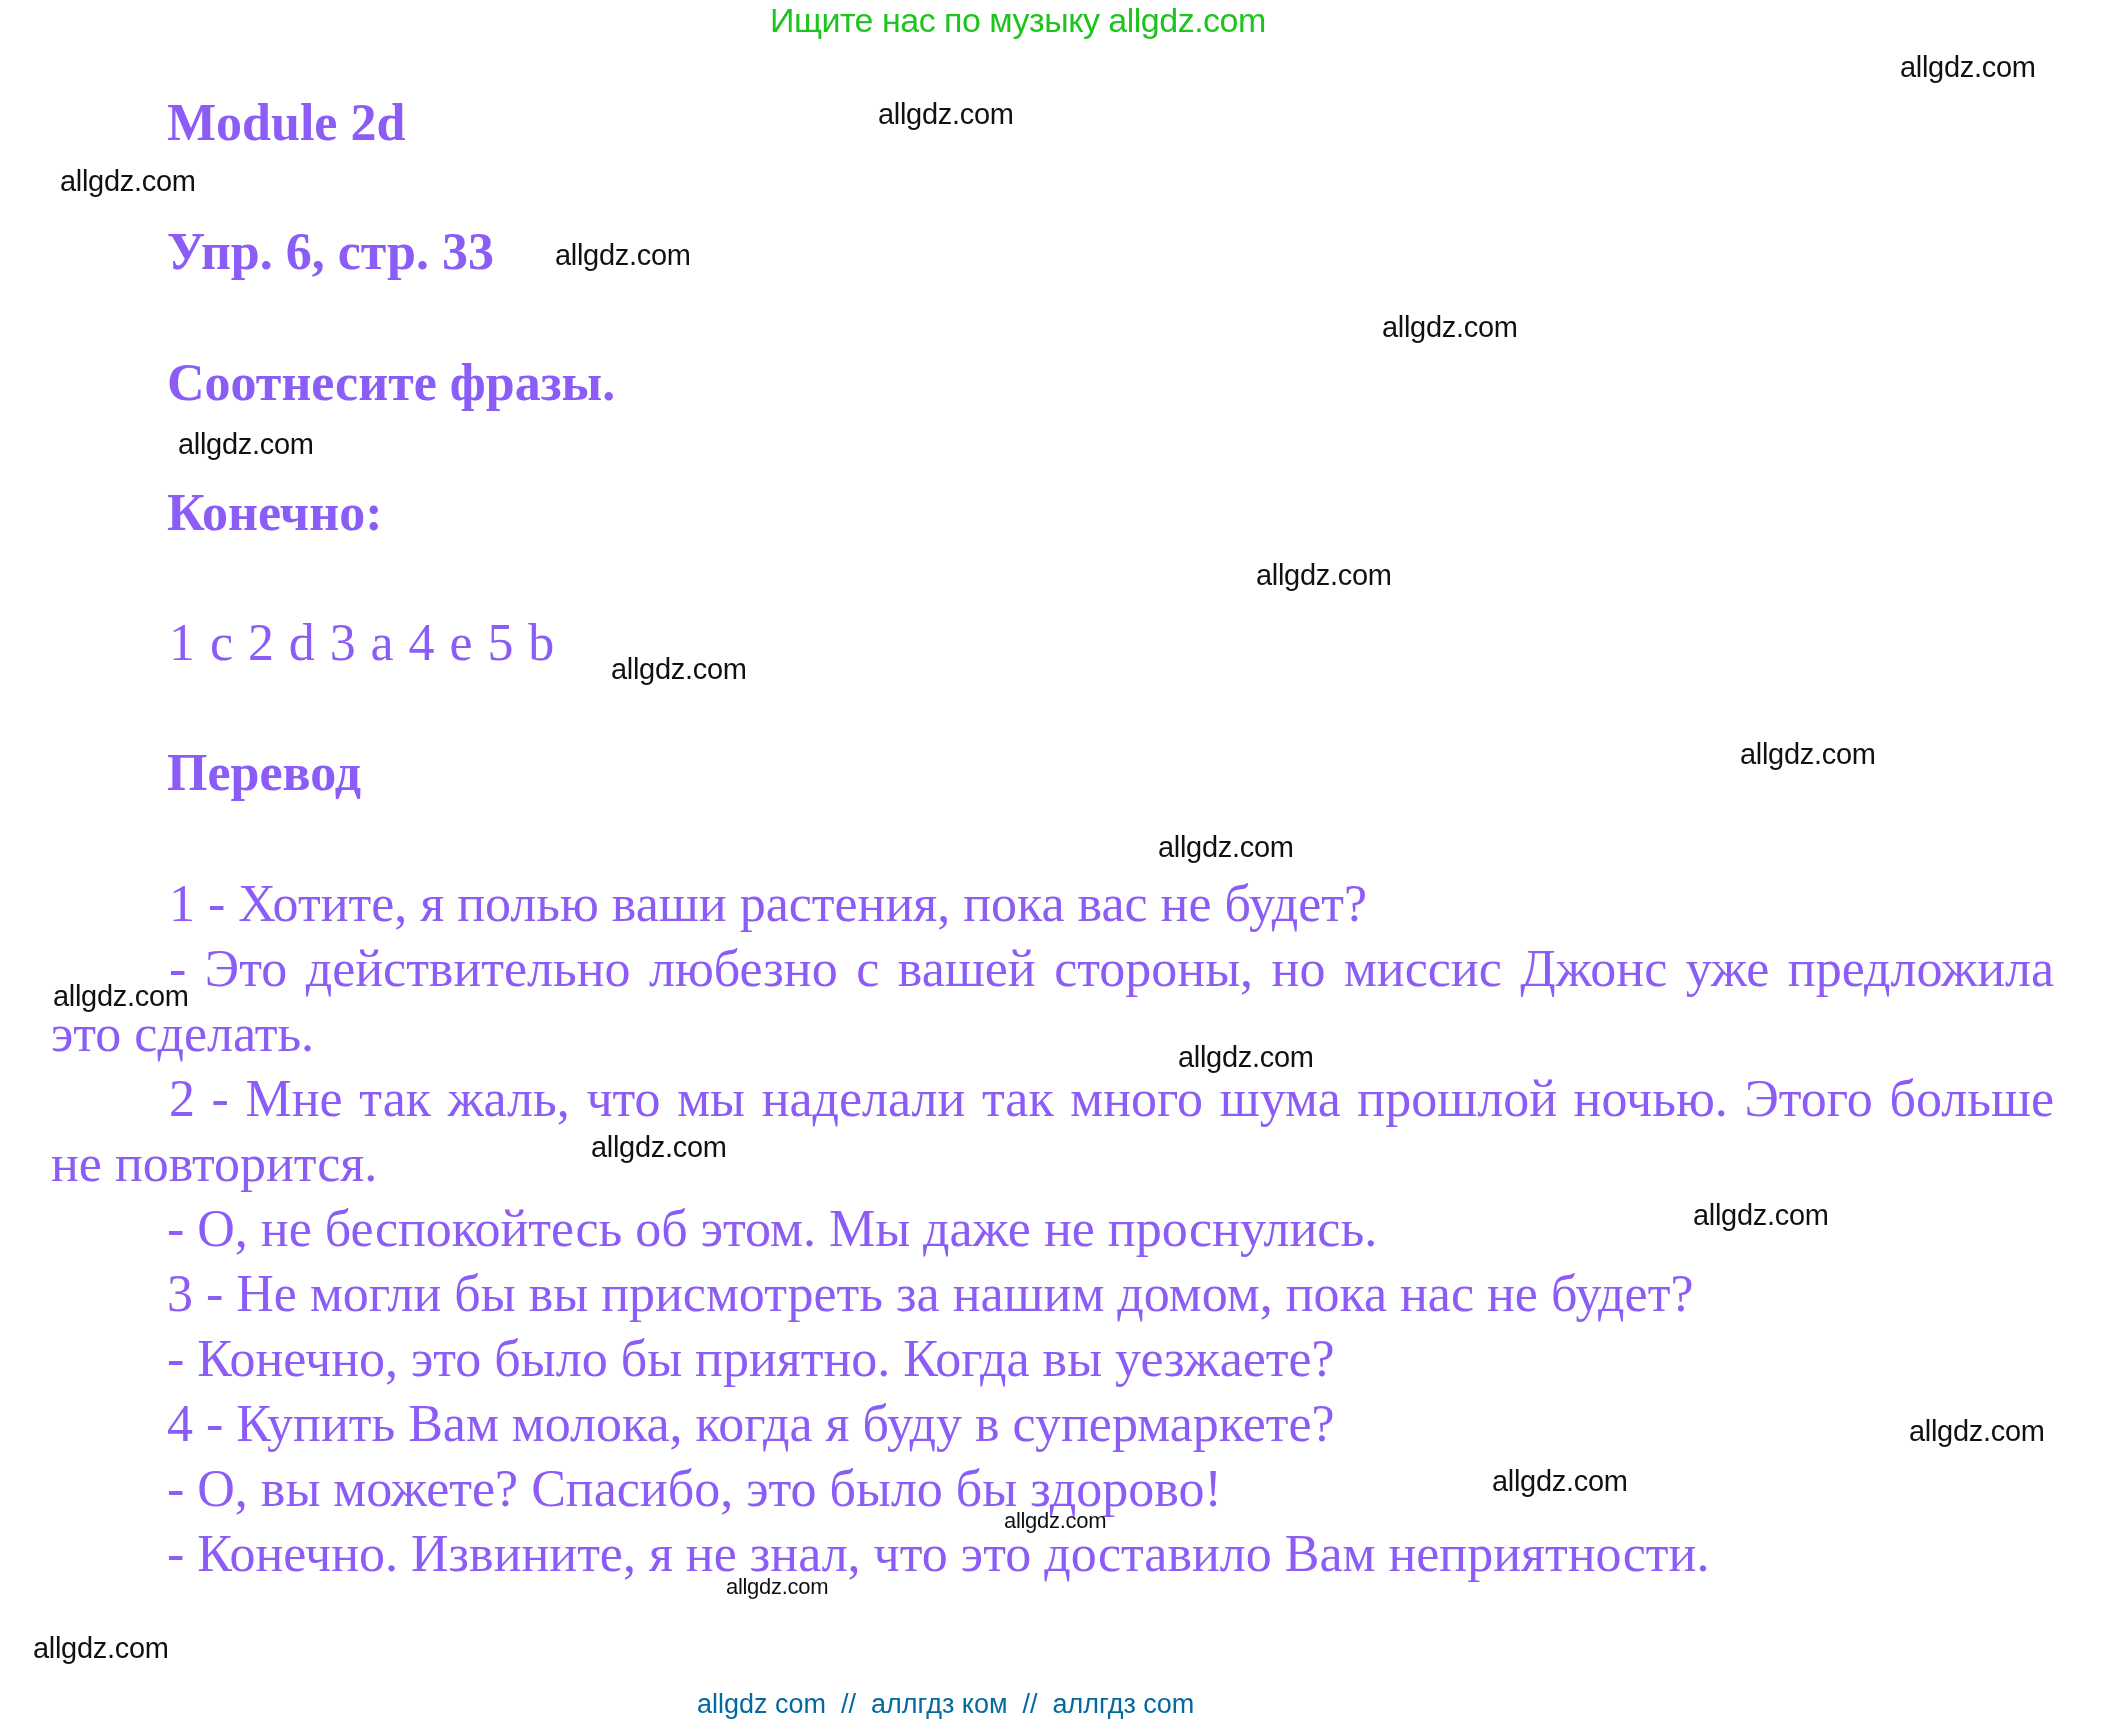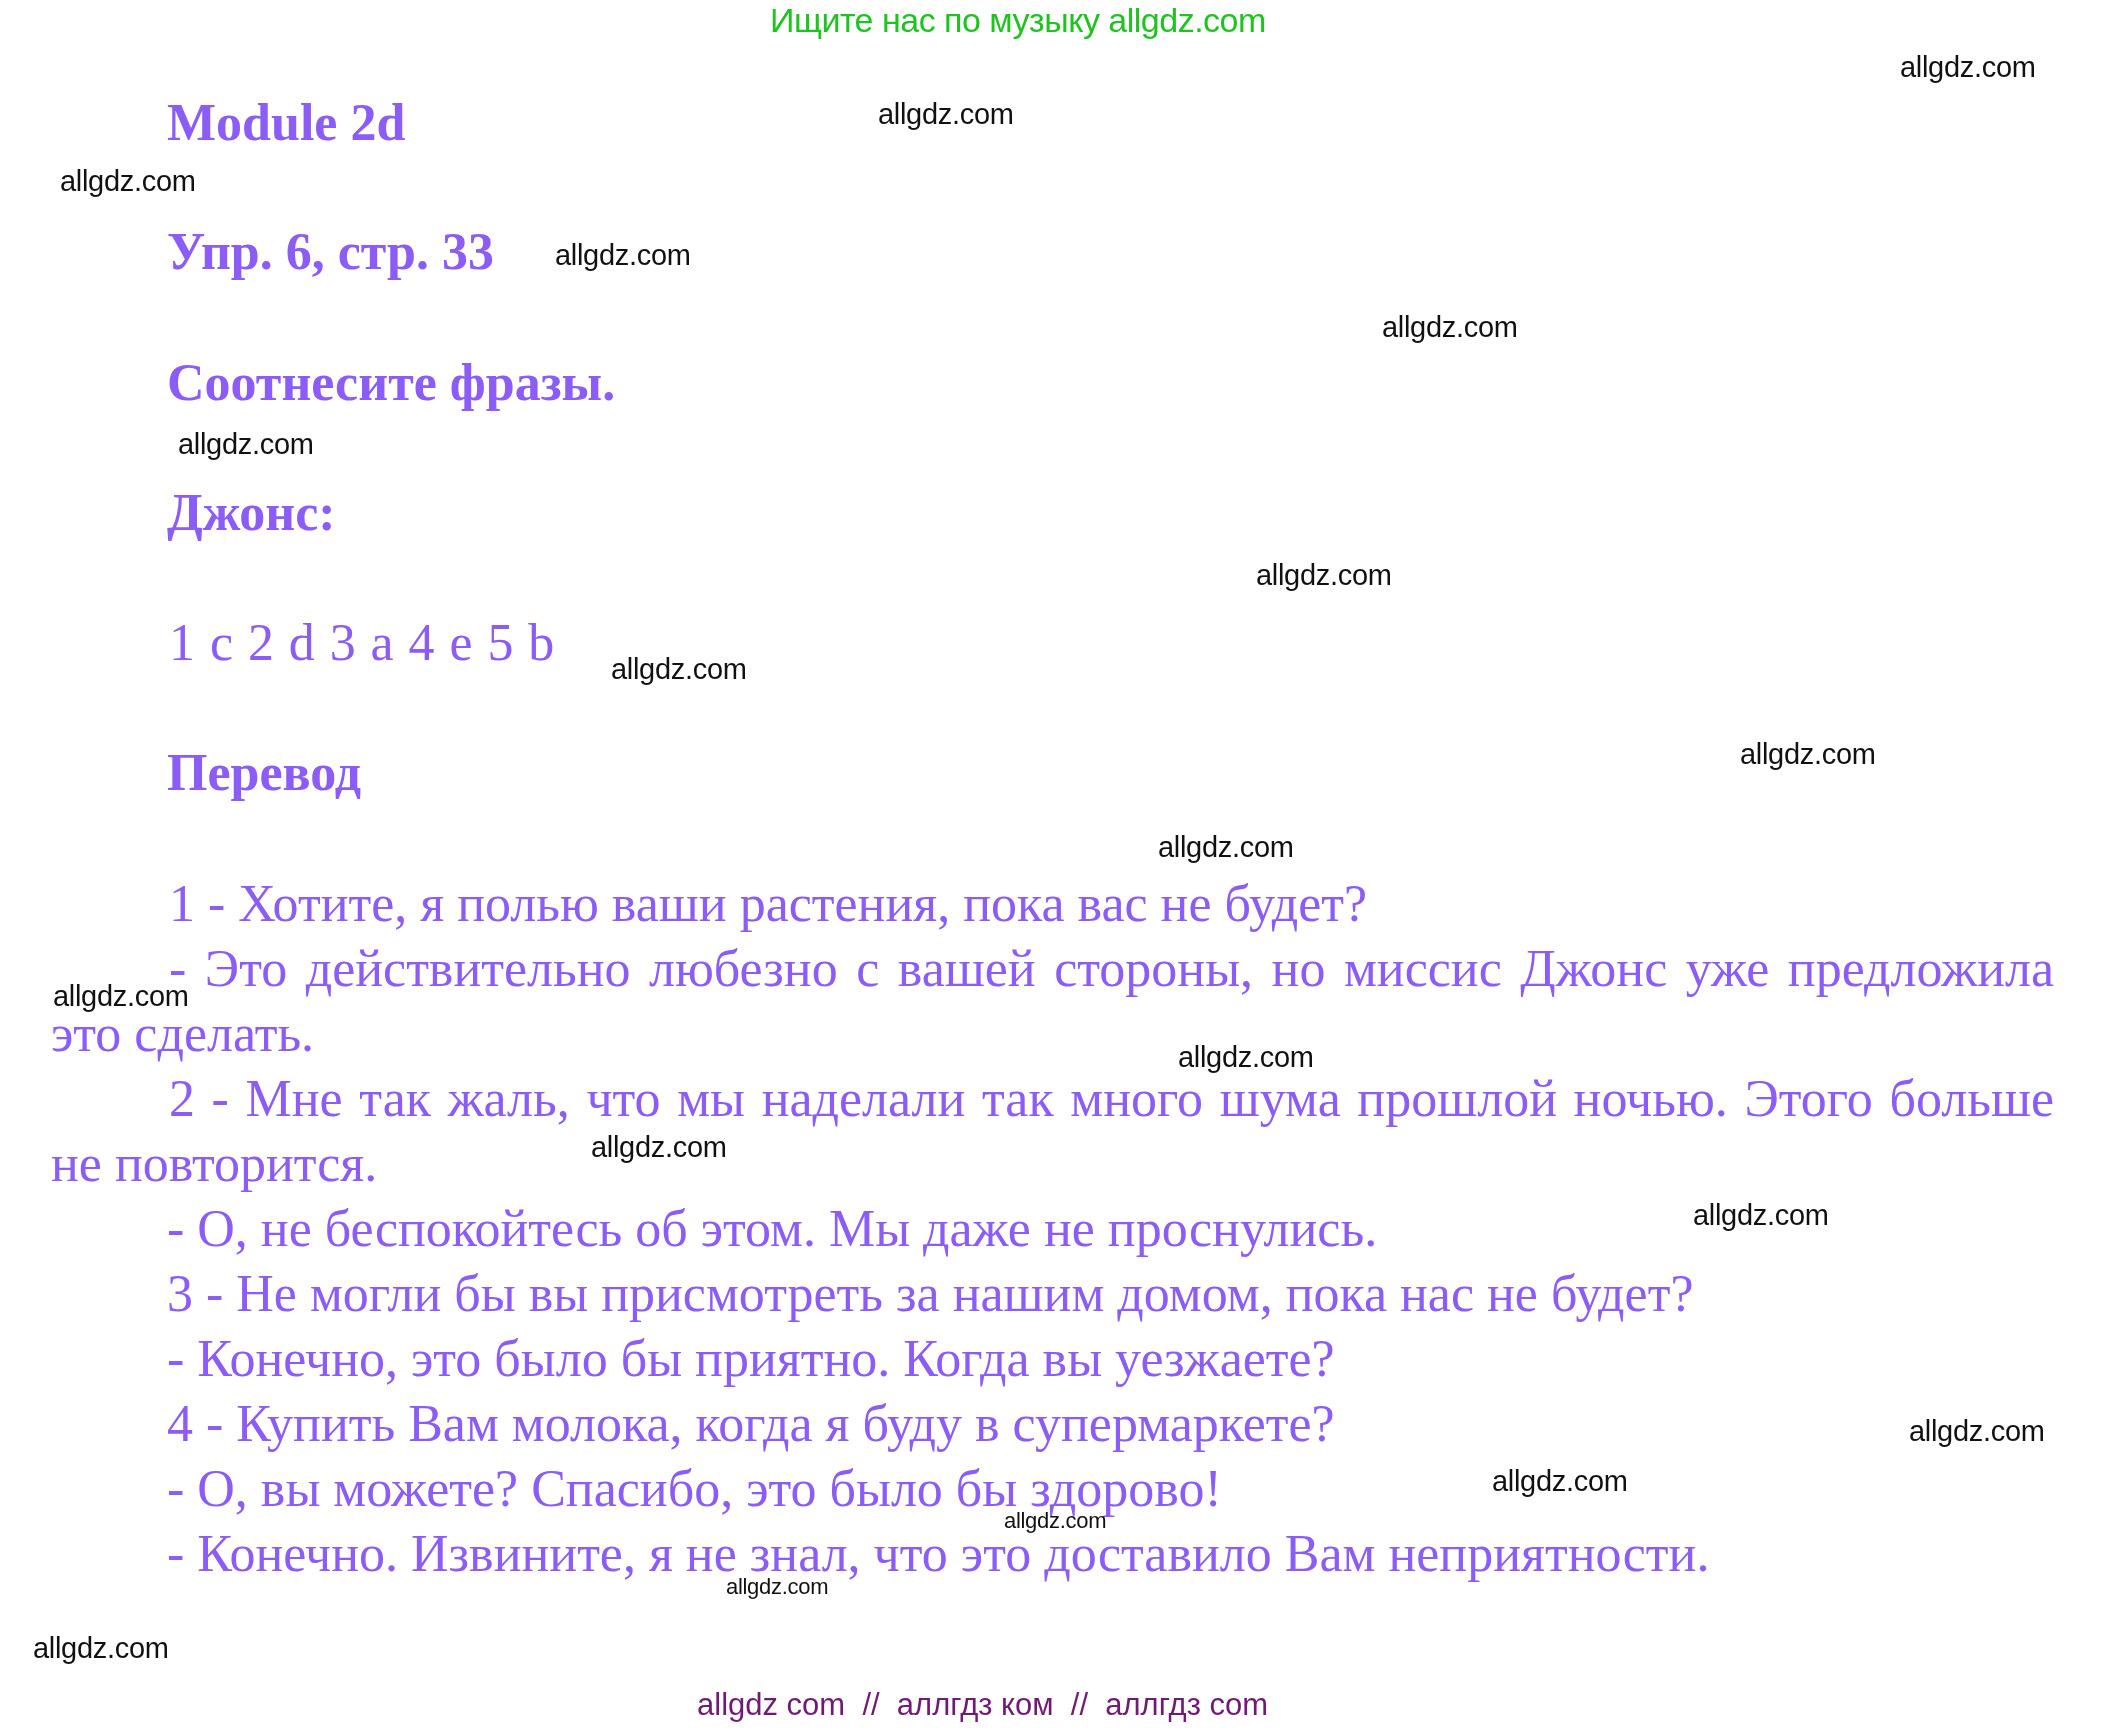--- a/index.html
+++ b/index.html
@@ -12,31 +12,31 @@
   .answers { font-size: 52px; line-height: 58px; left: 169px; top: 614px; word-spacing: 1.9px; }
   .wm { color: #111; font-size: 29px; line-height: 33px; letter-spacing: -0.3px; }
   .wm.small { font-size: 22px; line-height: 25px; }
   .body-text {
     position: absolute; left: 51px; top: 871px; width: 2003px;
     font-size: 52px; line-height: 65px; text-align: justify;
   }
   .body-text p { margin: 0; }
   .body-text p.indent { text-indent: 118px; }
   .body-text p.ind-dash { padding-left: 116px; }
-  .footer { color: #701a75; font-size: 31px; line-height: 39px; left: 697px; top: 1685px; }
+  .footer { color: #0369a1; font-size: 27px; line-height: 39px; left: 697px; top: 1685px; }
 </style>
 </head>
 <body>
 
 <div class="abs sans banner">Ищите нас по музыку allgdz.com</div>
 
 <div class="abs serif heading" style="top:94px">Module 2d</div>
 <div class="abs serif heading" style="top:223px">Упр. 6, стр. 33</div>
 <div class="abs serif heading" style="top:354px">Соотнесите фразы.</div>
-<div class="abs serif heading" style="top:484px">Джонс:</div>
+<div class="abs serif heading" style="top:484px">Конечно:</div>
 <div class="abs serif answers">1 c 2 d 3 a 4 e 5 b</div>
 <div class="abs serif heading" style="top:744px">Перевод</div>
 
 <div class="serif body-text">
   <p class="indent">1 - Хотите, я полью ваши растения, пока вас не будет?</p>
   <p class="indent">- Это действительно любезно с вашей стороны, но миссис Джонс уже предложила это сделать.</p>
   <p class="indent">2 - Мне так жаль, что мы наделали так много шума прошлой ночью. Этого больше не повторится.</p>
   <p class="ind-dash">- О, не беспокойтесь об этом. Мы даже не проснулись.</p>
   <p class="ind-dash">3 - Не могли бы вы присмотреть за нашим домом, пока нас не будет?</p>
   <p class="ind-dash">- Конечно, это было бы приятно. Когда вы уезжаете?</p>

